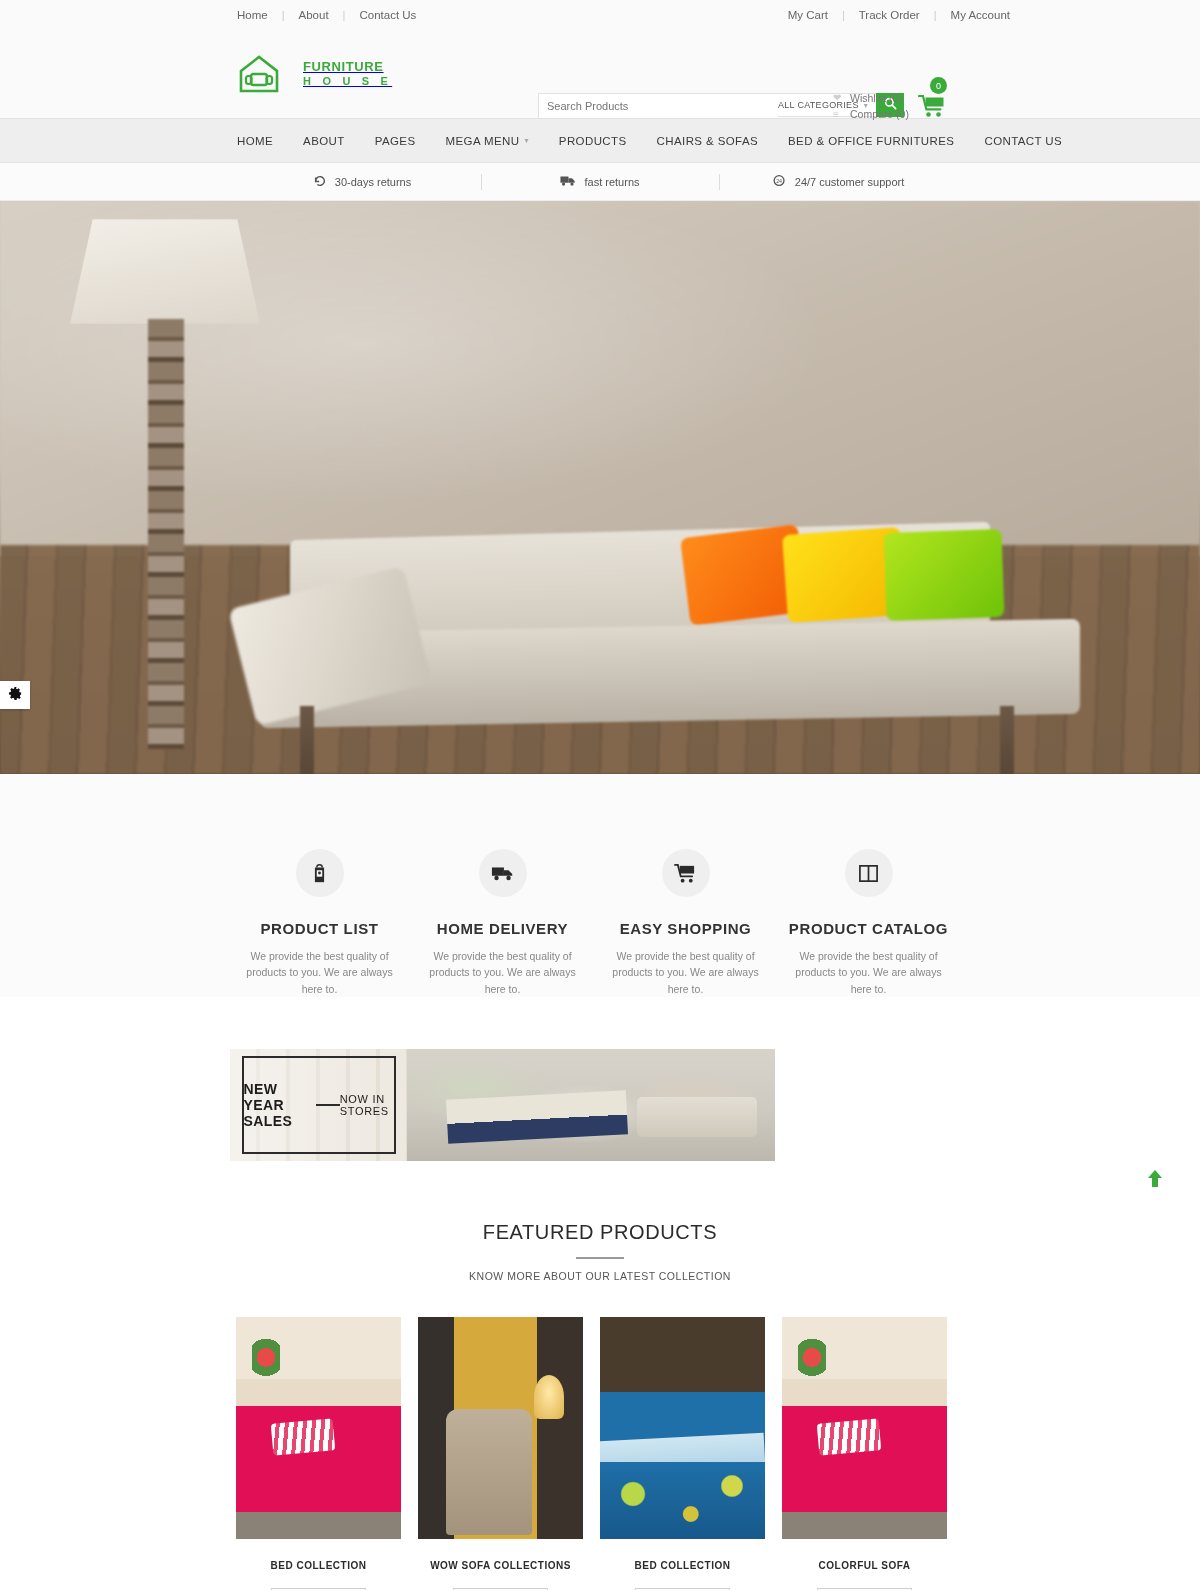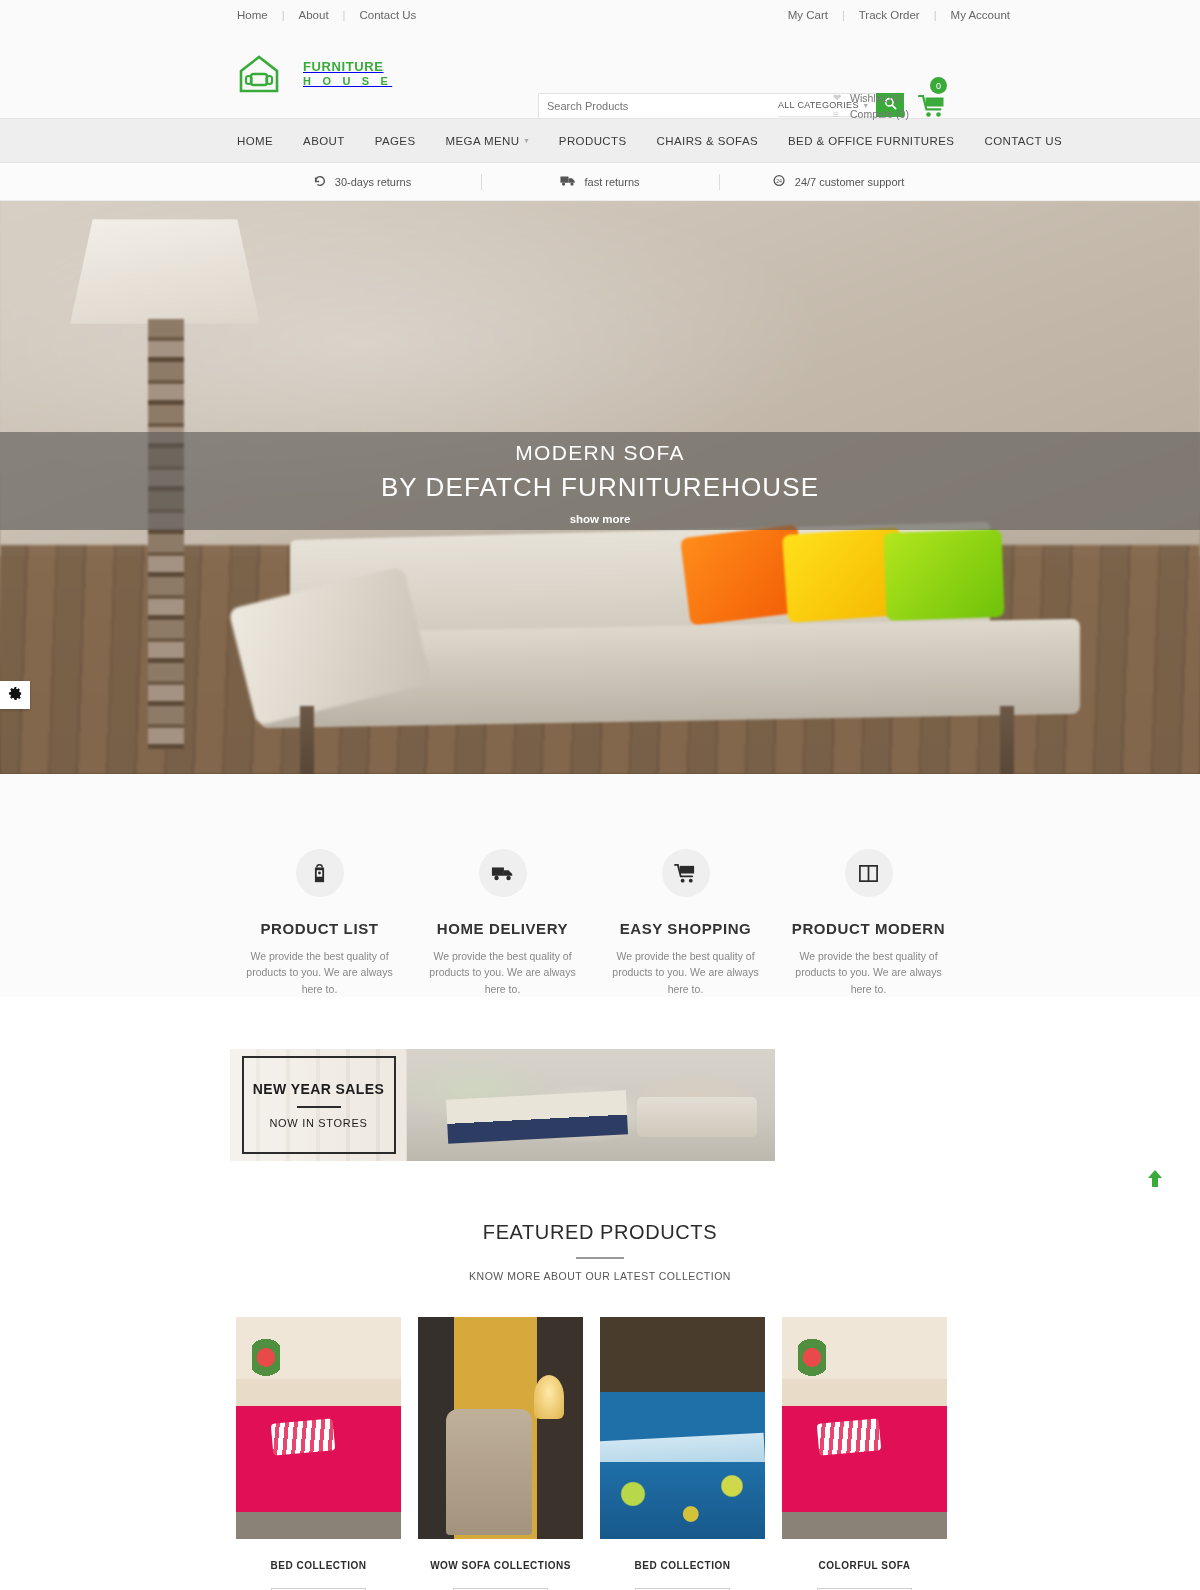--- a/index.html
+++ b/index.html
@@ -226,21 +226,21 @@
     position:relative; display:flex; align-items:center; justify-content:center;
   }
   .promo-l:before {
     content:''; position:absolute; inset:0;
     background:
       linear-gradient(to right, rgba(255,255,255,.55), rgba(255,255,255,.2)),
       repeating-linear-gradient(90deg,#e9e2d8 0 26px,#dcd4c8 26px 30px);
   }
   .promo-box {
     position:relative; border:2px solid #2b2b2b; width:154px; height:98px;
-    display:flex; flex-direction:column; align-items:center; justify-content:center;
+    display:flex; flex-direction:row; align-items:center; justify-content:center;
   }
   .promo-t { font-size:14px; font-weight:bold; letter-spacing:0.4px; color:#1c1c1c; }
   .promo-rule { width:44px; height:2px; background:#2b2b2b; margin:9px 0; }
   .promo-s { font-size:11px; letter-spacing:0.7px; color:#1c1c1c; }
   .promo-c {
     width:368px;
     background:
       radial-gradient(ellipse 30% 40% at 18% 35%, #cfd6c0, transparent 70%),
       radial-gradient(ellipse 26% 38% at 48% 58%, #e7e2d5, transparent 70%),
       radial-gradient(ellipse 24% 35% at 78% 45%, #d9cfc0, transparent 70%),
@@ -488,25 +488,20 @@
       <div class="pillow p1"></div>
       <div class="pillow p2"></div>
       <div class="pillow p3"></div>
       <div class="hero-sofa-seat"></div>
       <div class="hero-sofa-arm"></div>
       <div class="hero-sofa-leg" style="left:40px"></div>
       <div class="hero-sofa-leg" style="left:740px"></div>
     </div>
   </div>
 
-  <div class="hero-overlay">
-    <div class="hero-t1">MODERN SOFA</div>
-    <div class="hero-t2">BY DEFATCH FURNITUREHOUSE</div>
-    <a href="#" class="hero-more">show more</a>
-  </div>
 
 </div>
 
 <div class="gear-btn">
   <span>
     <svg width="15" height="15" viewBox="0 0 16 16">
       <path fill="#111" d="M8 5.2a2.8 2.8 0 1 0 0 5.6 2.8 2.8 0 0 0 0-5.6zm0 4.2a1.4 1.4 0 1 1 0-2.8 1.4 1.4 0 0 1 0 2.8z"></path>
       <path fill="#111" d="M14 9.1V6.9l-1.7-.3a4.6 4.6 0 0 0-.5-1.2l1-1.4-1.6-1.6-1.4 1a4.6 4.6 0 0 0-1.2-.5L9.1 1H6.9l-.3 1.7c-.4.1-.8.3-1.2.5l-1.4-1-1.6 1.6 1 1.4c-.2.4-.4.8-.5 1.2L1 6.9v2.2l1.7.3c.1.4.3.8.5 1.2l-1 1.4 1.6 1.6 1.4-1c.4.2.8.4 1.2.5l.5 1.9h2.2l.3-1.7c.4-.1.8-.3 1.2-.5l1.4 1 1.6-1.6-1-1.4c.2-.4.4-.8.5-1.2L14 9.1z"></path>
     </svg>
   </span>
@@ -550,21 +545,21 @@
     <div class="svc-title">EASY SHOPPING</div>
     <div class="svc-desc">We provide the best quality of products to you. We are always here to.</div>
   </div>
   <div class="svc">
     <div class="svc-circle">
       <svg width="21" height="21" viewBox="0 0 22 22">
         <rect x="2" y="3" width="18" height="16" fill="none" stroke="#2b2b2b" stroke-width="1.8"></rect>
         <line x1="11" y1="3" x2="11" y2="19" stroke="#2b2b2b" stroke-width="1.8"></line>
       </svg>
     </div>
-    <div class="svc-title">PRODUCT MODERN</div>
+    <div class="svc-title">PRODUCT CATALOG</div>
     <div class="svc-desc">We provide the best quality of products to you. We are always here to.</div>
   </div>
 </div>
 
 <div class="promos">
   <div class="promo-l">
     <div class="promo-box">
       <div class="promo-t">NEW YEAR SALES</div>
       <div class="promo-rule"></div>
       <div class="promo-s">NOW IN STORES</div>

